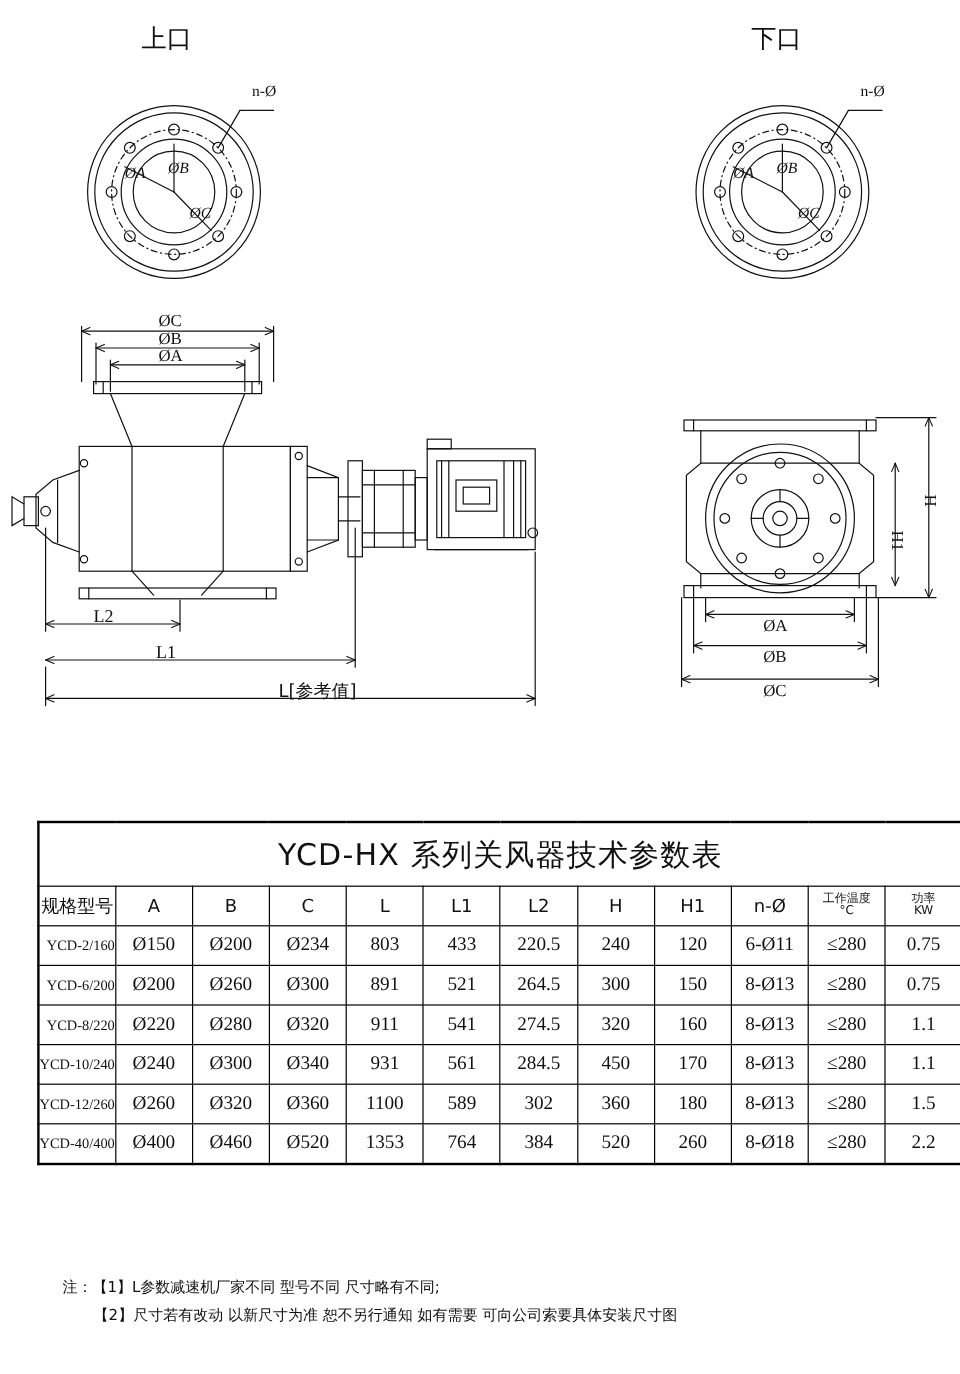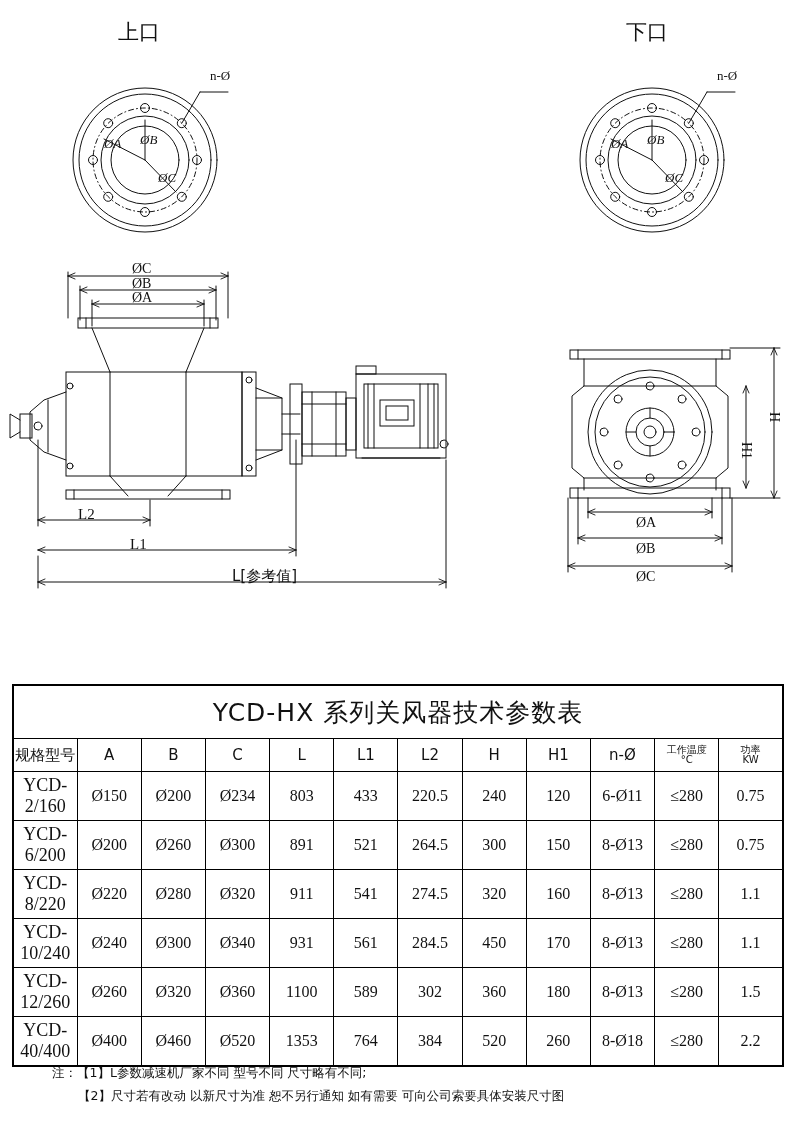--- a/index.html
+++ b/index.html
@@ -2,29 +2,29 @@
 <html><head>
 <meta charset="utf-8">
 <style>
   html,body{margin:0;padding:0;background:#ffffff;}
   body{width:800px;height:1145px;position:relative;font-family:"Liberation Serif",serif;color:#111;overflow:hidden;}
   .canvas{position:absolute;left:0;top:0;width:800px;height:1145px;}
   svg{display:block;}
   .lbl{position:absolute;font-family:"Liberation Serif",serif;color:#111;white-space:nowrap;}
   .cn{font-family:"DejaVu Sans",sans-serif;}
   
-  .tbl-wrap{position:absolute;left:12px;top:684px;width:668px;}
+  .tbl-wrap{position:absolute;left:31px;top:684px;width:668px;}
   table{border-collapse:collapse;width:772px;table-layout:fixed;}
   table, th, td{border:1px solid #000;}
   table{border:2px solid #000;}
   .title-cell{text-align:center;font-size:25px;letter-spacing:1px;padding:10px 0 9px 0;font-family:"DejaVu Sans",sans-serif;font-weight:normal;border:none;border-bottom:1px solid #000;}
   th,td{text-align:center;font-size:16px;padding:3px 0;height:26px;font-family:"Liberation Serif",serif;}
   thead th{font-size:15px;font-family:"DejaVu Sans",sans-serif;font-weight:normal;}
   th.small2{font-size:10px;line-height:1.05;font-family:"DejaVu Sans",sans-serif;margin-top:25px;}
-  td.modelcell{font-size:18px;text-align:center;}
+  td.modelcell{font-size:12px;text-align:right;}
   .notes{position:absolute;left:52px;top:1062px;font-size:12.5px;line-height:1.8;font-family:"DejaVu Sans",sans-serif;color:#111;}
 </style>
 </head>
 <body>
 
 <div class="canvas">
 <svg width="800" height="680" viewBox="0 0 800 680" xmlns="http://www.w3.org/2000/svg">
   <g fill="none" stroke="#111" stroke-width="1" stroke-linecap="round">
 
     <g>

